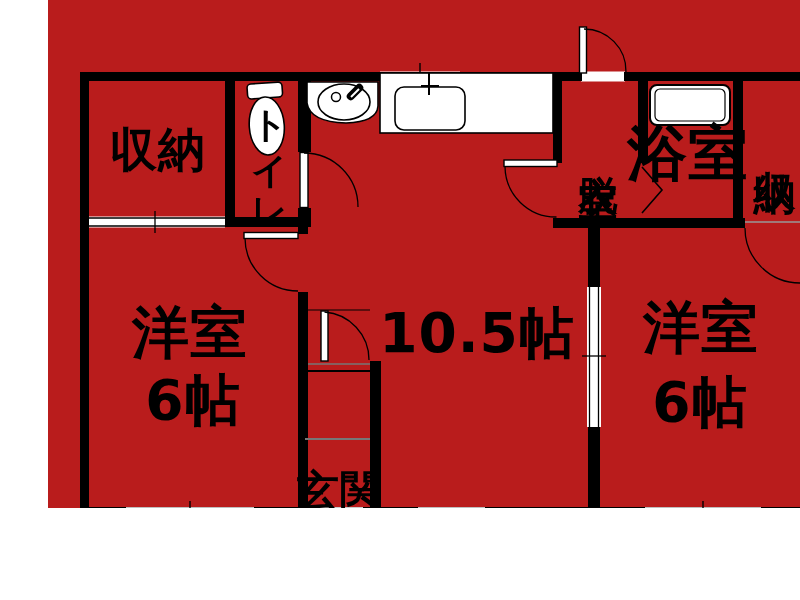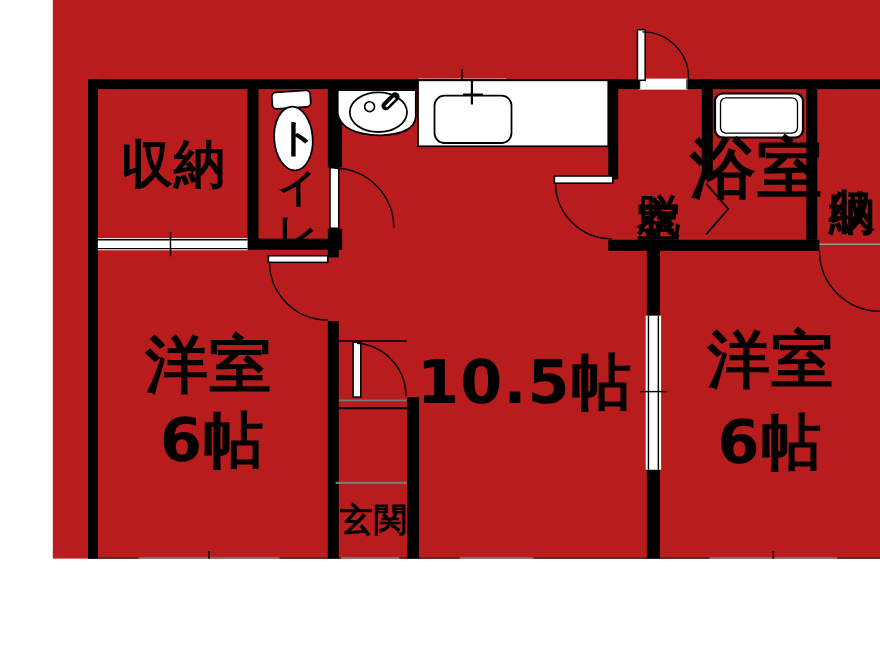--- a/index.html
+++ b/index.html
@@ -158,22 +158,22 @@
   </g>
 
   <g stroke="#000" fill="#fff">
     <rect x="602" y="85" width="80" height="40" rx="7" stroke-width="2"></rect>
     <rect x="607" y="89" width="70" height="32" rx="5" stroke-width="1.2"></rect>
   </g>
 </svg>
 
   <div class="lbl" style="left:110px;top:150px;font-size:47px;">収納</div>
   <div class="lbl v" style="left:221px;top:150px;font-size:36px;">トイレ</div>
-  <div class="lbl" style="left:429px;top:347px;font-size:55px;">10.5帖</div>
+  <div class="lbl" style="left:429px;top:333px;font-size:55px;">10.5帖</div>
   <div class="lbl v" style="left:550px;top:146px;font-size:39px;letter-spacing:1px;">脱衣室</div>
   <div class="lbl" style="left:640px;top:154px;font-size:60px;">浴室</div>
   <div class="lbl v" style="left:726px;top:140px;font-size:42px;">収納</div>
   <div class="lbl" style="left:142px;top:332px;font-size:57px;">洋室</div>
   <div class="lbl" style="left:145px;top:400px;font-size:55px;">6帖</div>
   <div class="lbl" style="left:653px;top:327px;font-size:57px;">洋室</div>
   <div class="lbl" style="left:652px;top:402px;font-size:55px;">6帖</div>
-  <div class="lbl" style="left:292px;top:474px;font-size:30px;">玄関</div>
+  <div class="lbl" style="left:292px;top:494px;font-size:42px;font-family:Liberation Mono, monospace;">玄関</div>
 </div>
 
 </body></html>

